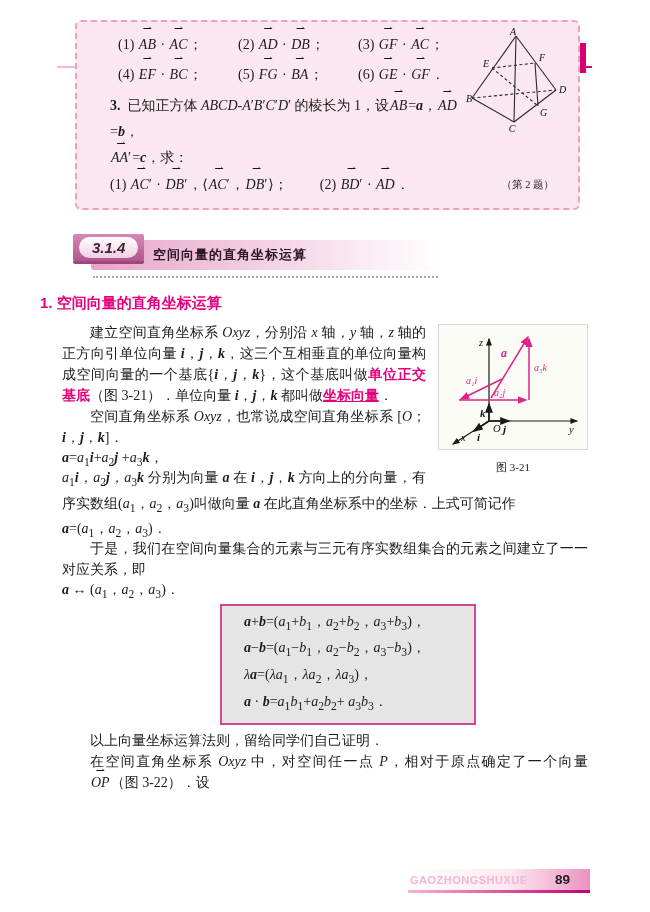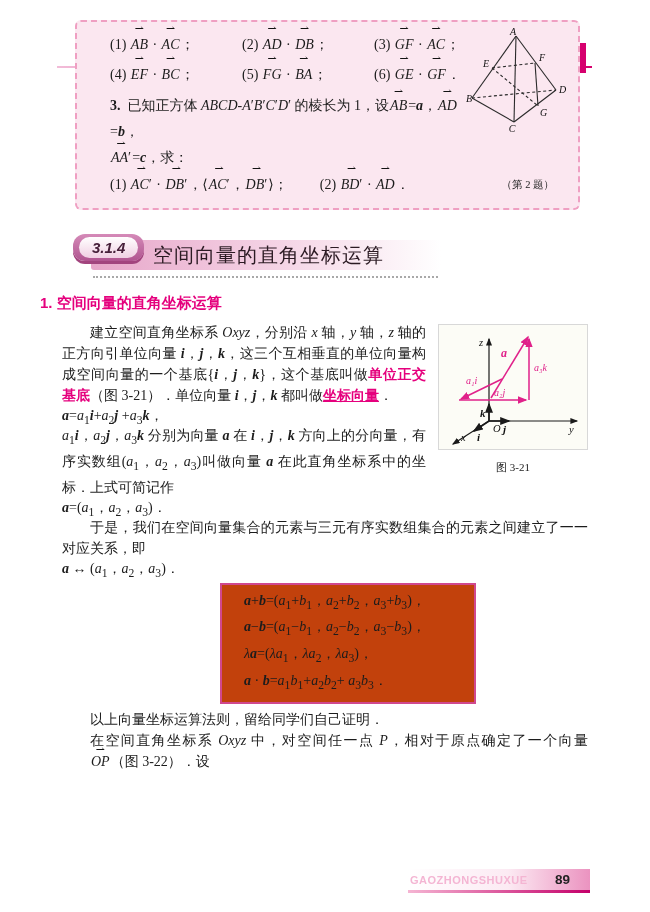--- a/index.html
+++ b/index.html
@@ -16,42 +16,42 @@
   .header-label { position:absolute; right:75px; top:45px; height:23px; line-height:23px;
     padding:0 16px; background:linear-gradient(90deg,#fdf2f8,#f3b9d8);
     font-style:italic; font-weight:bold; font-size:12.5px; color:#3a3a3a;
     font-family:"Liberation Serif","DejaVu Serif",serif; }
   .header-accent { position:absolute; right:64px; top:43px; width:10px; height:30px; background:#d6006e; }
 
   
   .exercise-box { position:relative; margin:0 70px 0 75px; margin-top:0;
     border:2px dashed #ef9fc2; border-radius:6px; background:#fbe7f0;
     padding:8px 120px 8px 33px; min-height:146px; font-size:14px; }
-  .ex-row { display:flex; gap:32px; line-height:30px; white-space:nowrap; }
+  .ex-row { display:flex; gap:20px; line-height:30px; white-space:nowrap;justify-content:flex-end; }
   .ex-item { min-width:100px; }
   .p3 { line-height:25px; }
   .p3-l1 { line-height:26px; padding-top:3px; }
   .p3-items { display:flex; gap:32px; line-height:30px; white-space:nowrap; }
   .tetra-wrap { position:absolute; right:12px; top:6px; width:100px; text-align:center; }
   .tetra-caption { position:absolute; right:24px; bottom:16px; font-size:10.5px; color:#222; }
 
   
   .v { position:relative; display:inline-block; padding:0 1px; }
   .v::before { content:"⇀"; position:absolute; left:50%; top:-0.62em;
     transform:translateX(-50%); font-size:0.78em; font-style:normal; line-height:1; color:#111; }
 
   
   .sec-head { position:relative; margin:24px 0 0 73px; height:48px; }
   .sec-titlebar { position:absolute; left:18px; top:6px; width:350px; height:30px;
     background:linear-gradient(90deg,#e7a6c9 0%,#f5d5e6 55%,#ffffff 100%);
     border-radius:3px; display:flex; align-items:center; padding-left:62px; }
   .sec-title { font-family:"Liberation Sans","DejaVu Sans",sans-serif;
-    font-weight:normal; font-size:20px; color:#2b1a23; letter-spacing:1px; }
+    font-weight:bold; font-size:13px; color:#2b1a23; letter-spacing:1px; }
   .sec-badge { position:absolute; left:0; top:0; background:linear-gradient(180deg,#d58ab8,#b05590);
-    border-radius:12px; padding:3px 6px; box-shadow:0 3px 0 #a2447e; }
+    border-radius:2px; padding:3px 6px; box-shadow:0 3px 0 #a2447e; }
   .sec-badge-inner { background:linear-gradient(180deg,#ffffff,#f0cfe2); border-radius:14px;
     padding:2px 13px; font-family:"Liberation Sans","DejaVu Sans",sans-serif;
     font-weight:bold; font-style:italic; font-size:15px; color:#47203a; }
   .sec-dots { position:absolute; left:20px; top:42px; width:345px; border-bottom:2px dotted #a9a9a9; }
 
   .subsection { margin:12px 0 0 40px; font-family:"Liberation Sans","DejaVu Sans",sans-serif;
     font-weight:bold; font-size:15px; color:#e5007d; }
 
   
   .main-text { margin:9px 62px 0 62px; font-size:14px; line-height:21px; text-align:justify; }
@@ -59,21 +59,21 @@
   .para.noindent { text-indent:0; }
   .eq { text-align:left; line-height:19px; height:19px; text-indent:0; }
   .term { font-family:"Liberation Sans","DejaVu Sans",sans-serif; font-weight:bold; color:#e5007d; }
   .term.u { text-decoration:underline; }
 
   .fig321-wrap { float:right; width:150px; margin:2px 0 6px 12px; text-align:center; }
   .fig321-box { width:150px; height:126px; background:#fcfcf6; border:1px solid #d8d8d8; }
   .fig321-caption { margin-top:7px; font-size:11px; color:#222; }
 
   .formula-box { width:256px; margin:5px 0 5px 158px; border:2px solid #d0488e;
-    background:#c2410c; padding:5px 0 5px 22px; line-height:22px; font-size:14px; text-align:left; }
+    background:#e5e5e5; padding:5px 0 5px 22px; line-height:22px; font-size:14px; text-align:left; }
 
   
   .footer { position:absolute; top:842px; right:60px; width:182px;
     font-family:"Liberation Sans","DejaVu Sans",sans-serif; }
   .footer-bar { height:21px; display:flex; align-items:center;
     background:linear-gradient(90deg,#ffffff 0%,#fceaf3 55%,#eb93c0 100%);margin-top:27px; }
   .footer-watermark { font-weight:bold; font-size:11px; letter-spacing:0.5px; color:#f4b5d3; padding-left:2px; }
   .footer-page { margin-left:auto; padding-right:20px; font-size:13.5px; font-weight:bold; color:#222; }
   .footer-line { height:3px; background:linear-gradient(90deg,#f5b5d3,#c4006a); }
 
@@ -195,20 +195,21 @@
             <text x="27" y="59">a₁i</text>
             <text x="55" y="71">a₂j</text>
             <text x="95" y="46">a₃k</text>
           </g>
         </svg>
       </div>
       <div class="fig321-caption">图 3-21</div>
     </div>
 
     <p class="para">建立空间直角坐标系 <i>Oxyz</i>，分别沿 <i>x</i> 轴，<i>y</i> 轴，<i>z</i> 轴的正方向引单位向量 <b><i>i</i></b>，<b><i>j</i></b>，<b><i>k</i></b>，这三个互相垂直的单位向量构成空间向量的一个基底{<b><i>i</i></b>，<b><i>j</i></b>，<b><i>k</i></b>}，这个基底叫做<span class="term">单位正交基底</span>（图 3-21）．单位向量 <b><i>i</i></b>，<b><i>j</i></b>，<b><i>k</i></b> 都叫做<span class="term u">坐标向量</span>．</p>
+    <p class="para">空间直角坐标系 <i>Oxyz</i>，也常说成空间直角坐标系 [<i>O</i>；<b><i>i</i></b>，<b><i>j</i></b>，<b><i>k</i></b>]．</p>
     <div class="eq"><b><i>a</i></b>=<i>a</i><sub>1</sub><b><i>i</i></b>+<i>a</i><sub>2</sub><b><i>j</i></b> +<i>a</i><sub>3</sub><b><i>k</i></b>，</div>
     <p class="para noindent"><i>a</i><sub>1</sub><b><i>i</i></b>，<i>a</i><sub>2</sub><b><i>j</i></b>，<i>a</i><sub>3</sub><b><i>k</i></b> 分别为向量 <b><i>a</i></b> 在 <b><i>i</i></b>，<b><i>j</i></b>，<b><i>k</i></b> 方向上的分向量，有序实数组(<i>a</i><sub>1</sub>，<i>a</i><sub>2</sub>，<i>a</i><sub>3</sub>)叫做向量 <b><i>a</i></b> 在此直角坐标系中的坐标．上式可简记作</p>
     <div class="eq"><b><i>a</i></b>=(<i>a</i><sub>1</sub>，<i>a</i><sub>2</sub>，<i>a</i><sub>3</sub>)．</div>
     <p class="para">于是，我们在空间向量集合的元素与三元有序实数组集合的元素之间建立了一一对应关系，即</p>
     <div class="eq"><b><i>a</i></b> ↔ (<i>a</i><sub>1</sub>，<i>a</i><sub>2</sub>，<i>a</i><sub>3</sub>)．</div>
 
     <div class="formula-box">
       <div><b><i>a</i></b>+<b><i>b</i></b>=(<i>a</i><sub>1</sub>+<i>b</i><sub>1</sub>，<i>a</i><sub>2</sub>+<i>b</i><sub>2</sub>，<i>a</i><sub>3</sub>+<i>b</i><sub>3</sub>)，</div>
       <div><b><i>a</i></b>−<b><i>b</i></b>=(<i>a</i><sub>1</sub>−<i>b</i><sub>1</sub>，<i>a</i><sub>2</sub>−<i>b</i><sub>2</sub>，<i>a</i><sub>3</sub>−<i>b</i><sub>3</sub>)，</div>
       <div><i>λ</i><b><i>a</i></b>=(<i>λa</i><sub>1</sub>，<i>λa</i><sub>2</sub>，<i>λa</i><sub>3</sub>)，</div>

